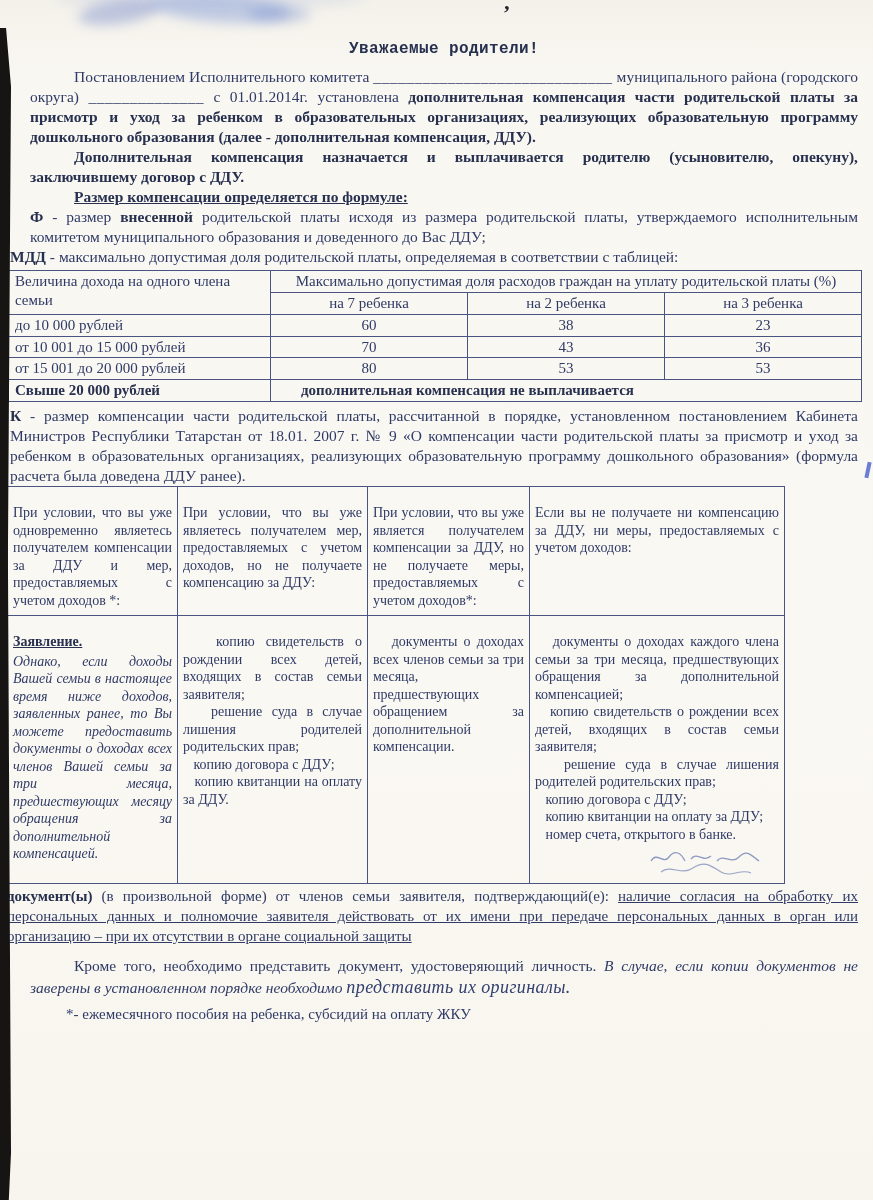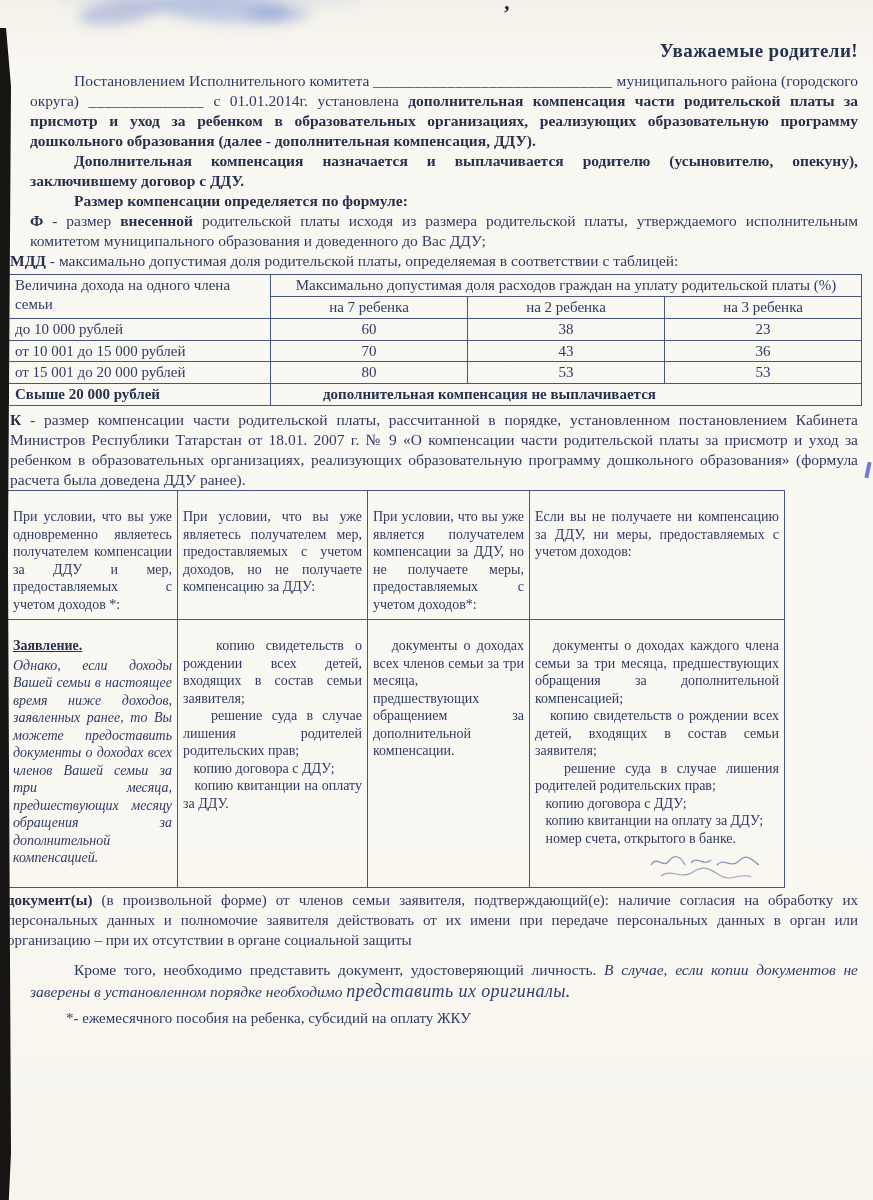--- a/index.html
+++ b/index.html
@@ -15,43 +15,43 @@
   .scan-edge { position:absolute; left:0; top:28px; bottom:0; width:11px; background:#171513;
     clip-path:polygon(0 0,55% 0,100% 5%,72% 45%,100% 96%,80% 100%,0 100%); }
   .smudge { position:absolute; border-radius:50%; filter:blur(6px); }
   .s1 { left:78px; top:0; width:82px; height:24px; background:rgba(110,130,200,.40); transform:rotate(-8deg); }
   .s2 { left:150px; top:-7px; width:140px; height:30px; background:rgba(130,155,215,.45); transform:rotate(4deg); }
   .s3 { left:248px; top:6px; width:62px; height:16px; background:rgba(110,135,205,.35); }
   .s4 { left:55px; top:-12px; width:310px; height:20px; background:rgba(150,170,220,.20); }
   .top-mark { position:absolute; left:503px; top:0; font-size:22px; font-weight:bold; color:#23262e; }
   .blue-tick { position:absolute; right:3px; top:462px; width:4px; height:16px; background:#3c55c8; transform:rotate(12deg); opacity:.75; }
 
-  .title { text-align:right; font-weight:bold; font-size:19px; letter-spacing:.4px; color:#27304f; margin-bottom:9px; }
+  .title { text-align:center; font-weight:bold; font-size:16px; letter-spacing:.4px; color:#27304f; margin-bottom:9px;font-family:Liberation Mono, monospace; }
   p.body { font-size:15.5px; line-height:1.29; text-align:justify; }
   .indent { text-indent:44px; }
   .boldtxt { font-weight:bold; color:#27304f; }
-  .u { }
+  .u { text-decoration:underline; }
   .blank { letter-spacing:.5px; }
 
   .formula-row { text-align:center; margin:3px 0 4px; }
   .formula-main { font-weight:bold; font-size:18px; color:#27304f; }
   .formula-where { font-size:15px; margin-left:8px; font-weight:bold; }
 
   .flush { margin-left:-20px; }
 
   table { border-collapse:collapse; color:#2f3a66; table-layout:fixed; }
   td { border:1.5px solid #4a5480; }
 
   .t1 { width:853px; margin:3px 0 4px -22px; font-size:15px; }
   .t1 td { padding:1px 6px; line-height:1.26; }
   .t1 .c1 { vertical-align:top; }
   .t1 .head { text-align:center; }
   .t1 .sub  { text-align:center; }
   .t1 .num  { text-align:center; }
-  .t1 .lastnote { padding-left:52px; font-weight:bold; color:#27304f; }
+  .t1 .lastnote { padding-left:30px; font-weight:bold; color:#27304f; }
   .t1 .lastinc { font-weight:bold; color:#27304f; }
 
   .cond-head { font-weight:bold; font-size:16.8px; color:#27304f; margin:6px 0 7px 4px;
     text-indent:30px; line-height:1.3; text-align:justify; }
 
   .t2 { width:777px; margin-left:-23px; font-size:14px; }
   .t2 td { padding:17px 5px 6px; vertical-align:top; line-height:1.25; text-align:justify; }
   .pre { white-space:pre-line; }
   .cell1-title { font-weight:bold; text-decoration:underline; color:#27304f; }
   .cell1-body { font-style:italic; display:block; margin-top:2px; }

